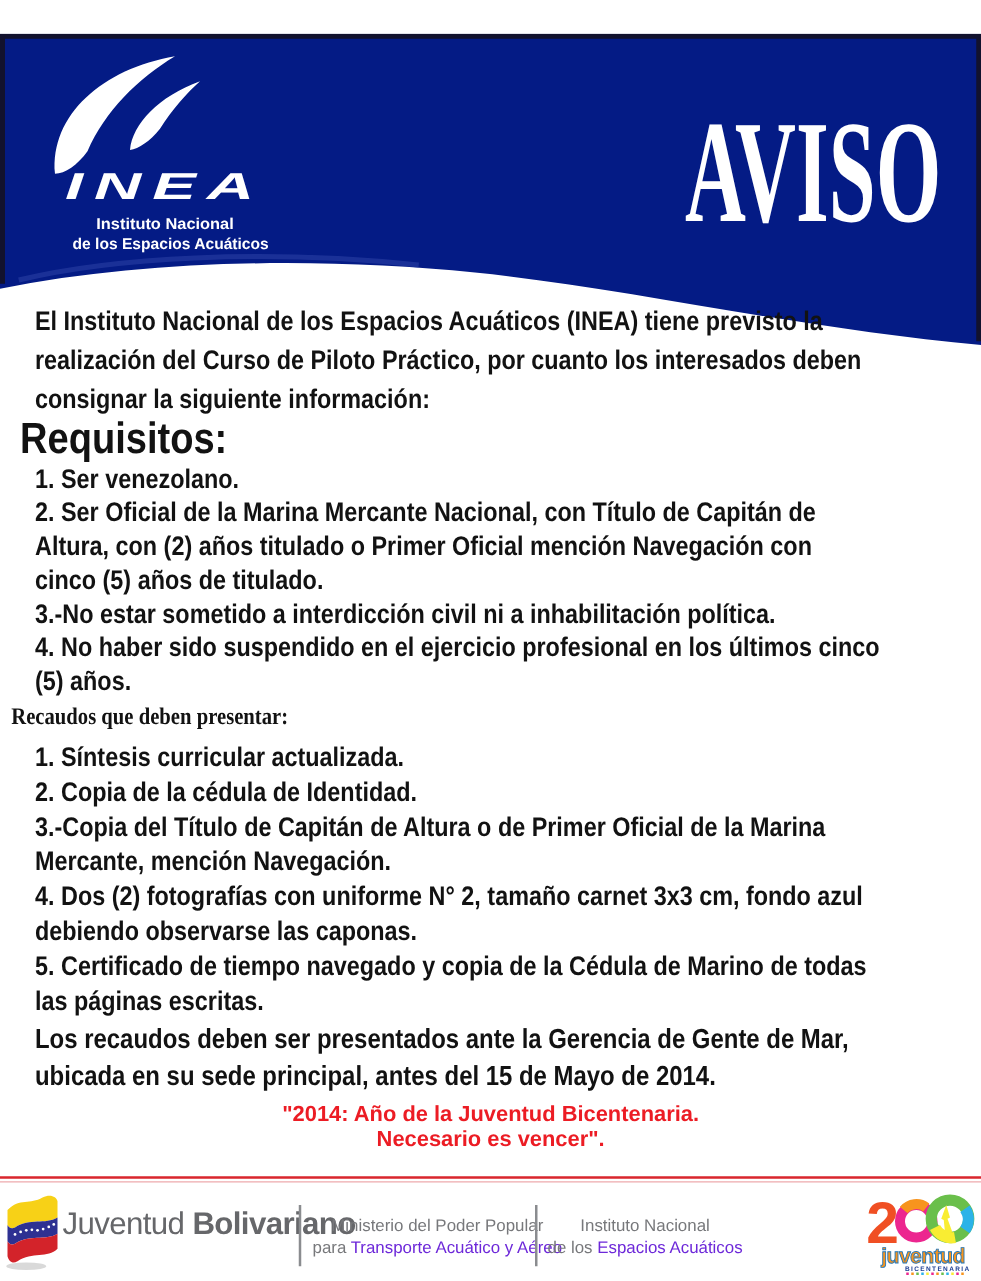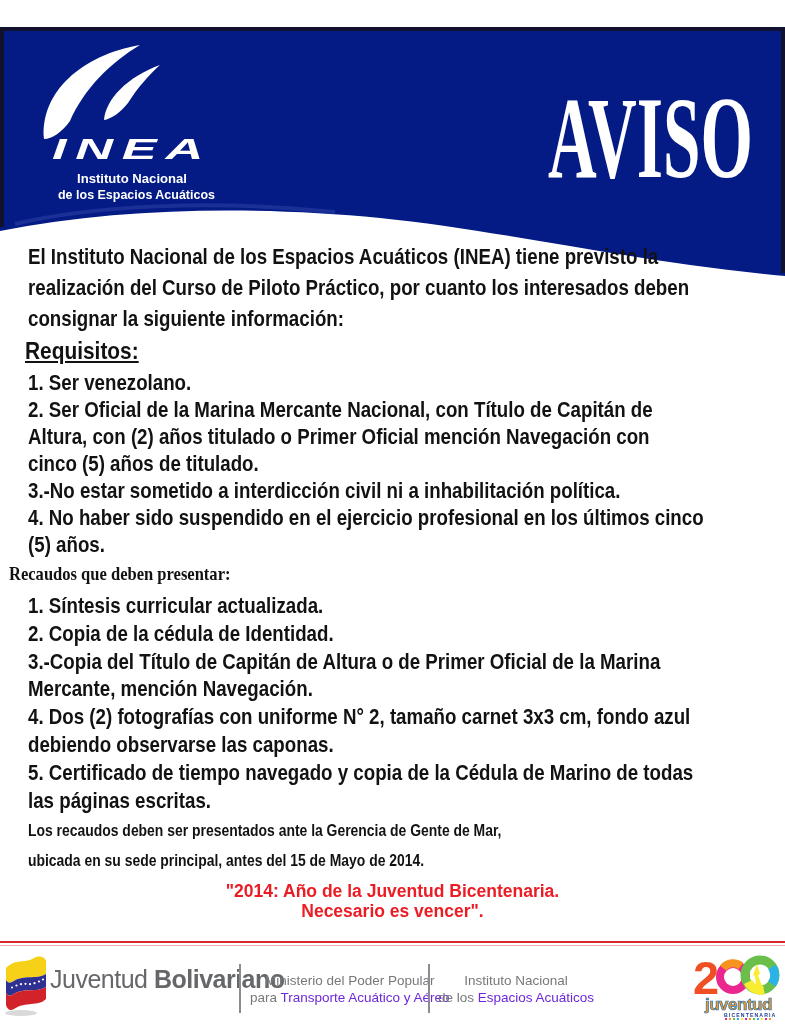--- a/index.html
+++ b/index.html
@@ -8,27 +8,27 @@
     font-family:"Liberation Sans", sans-serif;
   }
   
   .header{position:absolute;top:0;left:0;width:785px;height:256px;margin-top:27px;}
   .header svg{display:block;}
   .aviso{position:absolute;top:64px;left:548px;width:212px;height:100px;}
   
   .txt{position:absolute;left:28px;color:#121212;font-weight:bold;}
   .txt .tl{transform:scaleX(0.87);transform-origin:0 0;white-space:nowrap;}
   .intro{top:242px;font-size:21.5px;line-height:31px;}
-  .h-req{top:336px;font-size:24px;line-height:30px;left:25px;text-decoration:underline;}
+  .h-req{top:336px;font-size:35px;line-height:30px;left:16px;}
   .h-req .hl{transform:scaleX(0.87);transform-origin:0 0;white-space:nowrap;}
   .req{top:370px;font-size:21.5px;line-height:27px;}
   .h-rec{top:559px;font-size:19px;line-height:30px;left:9px;font-family:Liberation Serif, serif;}
   .h-rec .hl{transform:scaleX(0.87);transform-origin:0 0;white-space:nowrap;}
   .rec{top:593px;font-size:21.5px;line-height:27.8px;}
-  .closing{top:816px;font-size:16px;line-height:30px;}
+  .closing{top:816px;font-size:22px;line-height:30px;}
   
   .slogan{position:absolute;top:882px;left:0;width:785px;text-align:center;
     font-weight:bold;font-size:17.5px;line-height:19.5px;color:#ec1c24;}
   .redline{position:absolute;left:0;width:785px;height:2px;background:#d9262d;top:941px;}
   .redline2{position:absolute;left:0;width:785px;height:1px;background:#eeaaad;top:945px;}
   
   .flag{position:absolute;left:2px;top:954px;}
   .gov{position:absolute;left:50px;top:966px;color:#66676a;font-size:25px;line-height:26px;letter-spacing:-0.5px;}
   .gov b{font-weight:bold;}
   .vdiv{position:absolute;top:964px;width:2px;height:49px;background:#8a8c8f;}

